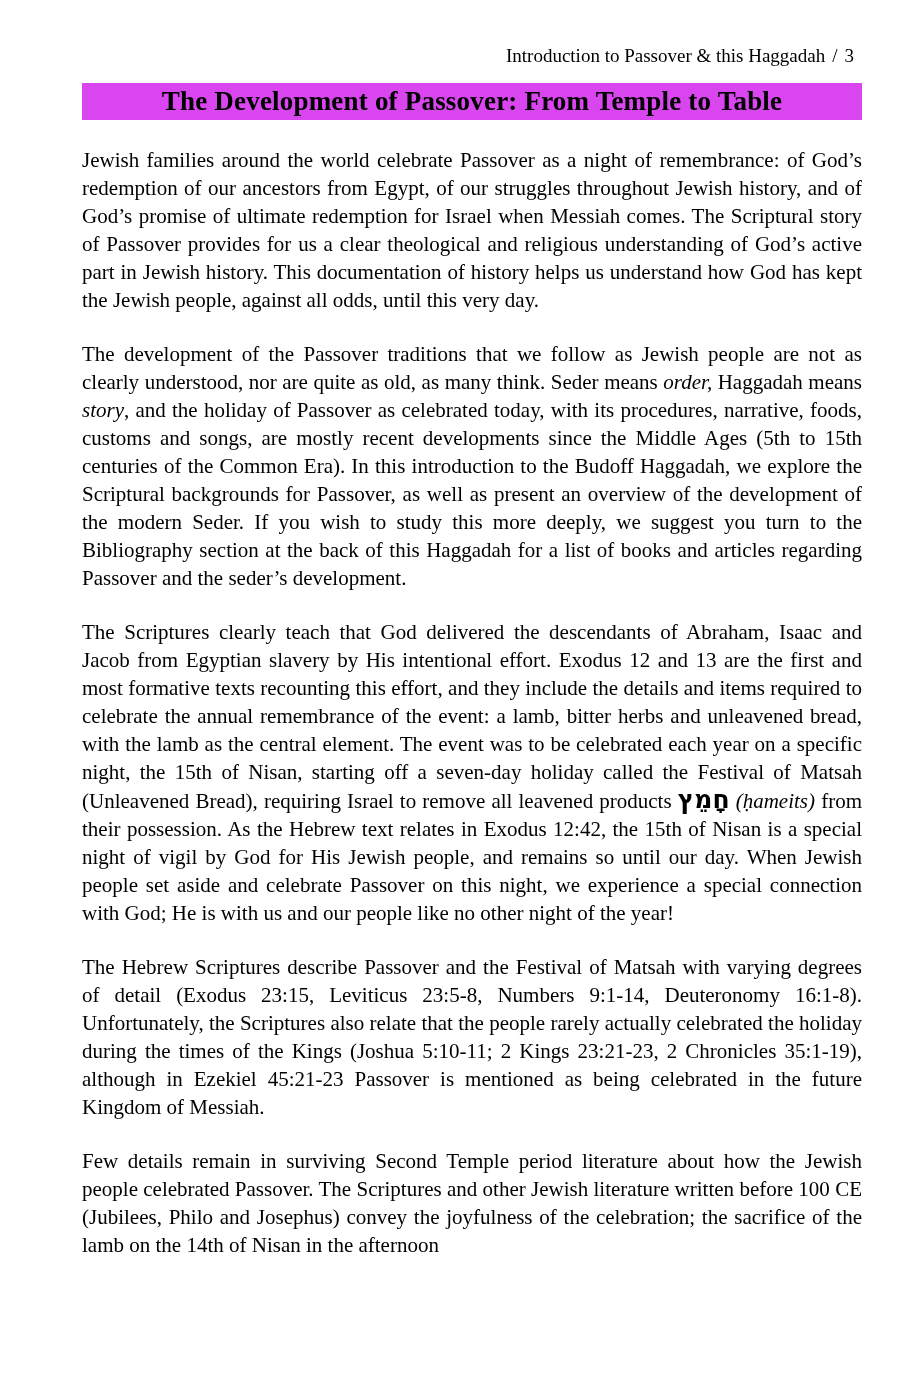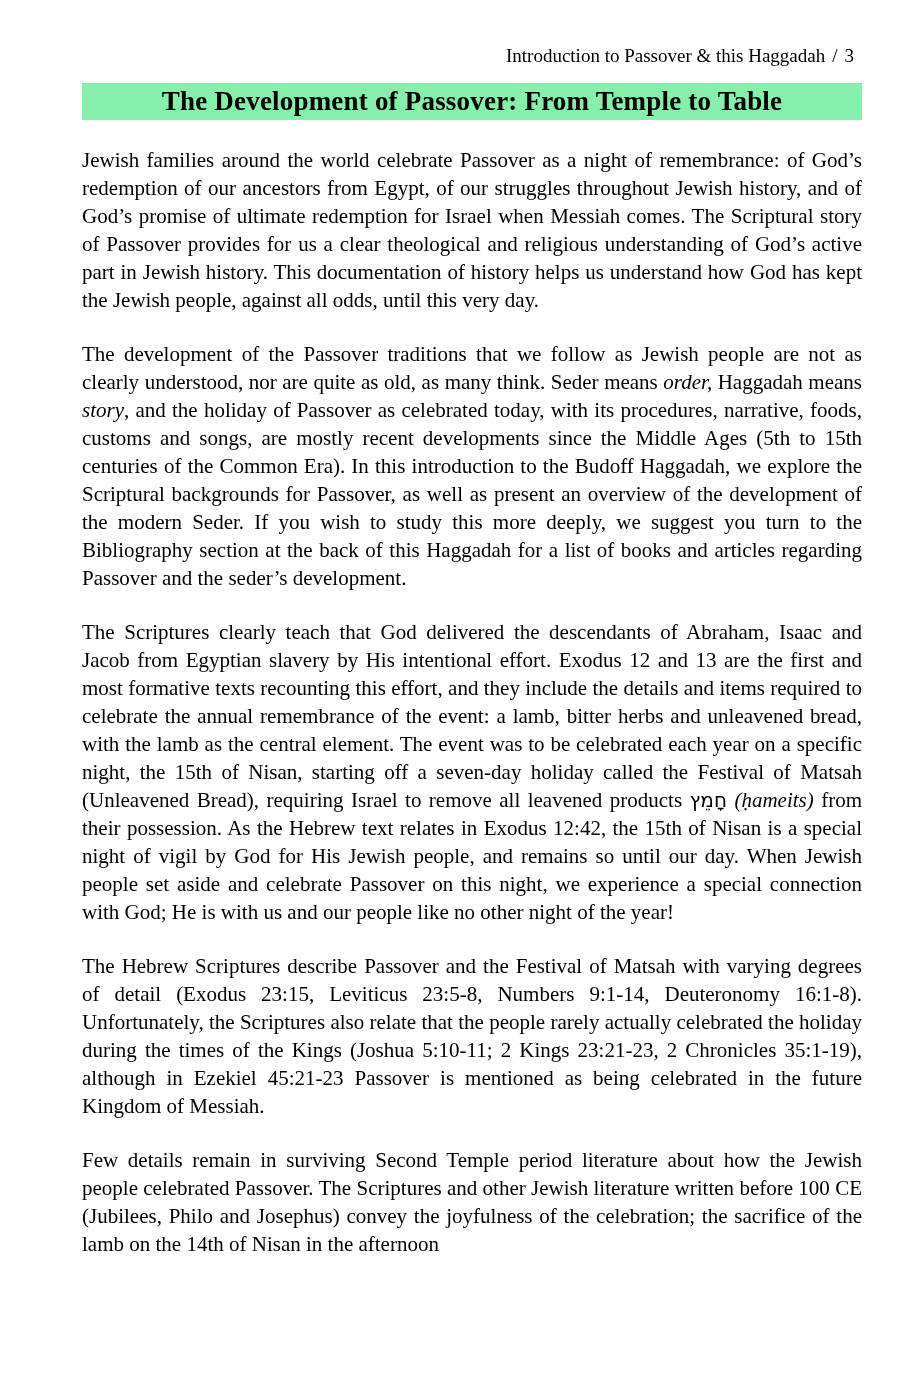--- a/index.html
+++ b/index.html
@@ -26,21 +26,21 @@
     font-size: 19px;
     line-height: 24px;
     padding-right: 8px;
     white-space: nowrap;
   }
   .running-head .sep {
     padding: 0 7px;
   }
   .title-bar {
     margin-top: 15px;
-    background: #86efac;
+    background: #d946ef;
     height: 37px;
     display: flex;
     align-items: center;
     justify-content: center;
   }
   .title-bar h1 {
     margin: 0;
     font-size: 27px;
     font-weight: bold;
     letter-spacing: 0.2px;
@@ -52,22 +52,22 @@
   .para {
     font-size: 21px;
     line-height: 28px;
     text-align: justify;
     margin: 26px 0 26px 0;
   }
   .para span.b { font-weight: normal; }
   .para span.i { font-style: italic; }
   .para span.heb {
     font-family: "DejaVu Sans", sans-serif;
-    font-weight: normal;
-    font-size: 20px;
+    font-weight: bold;
+    font-size: 25px;
   }
 </style>
 </head>
 <body>
 
 <div class="page">
 
   <div class="running-head">
     <span>Introduction to Passover &amp; this Haggadah</span><span class="sep">/</span><span>3</span>
   </div>

